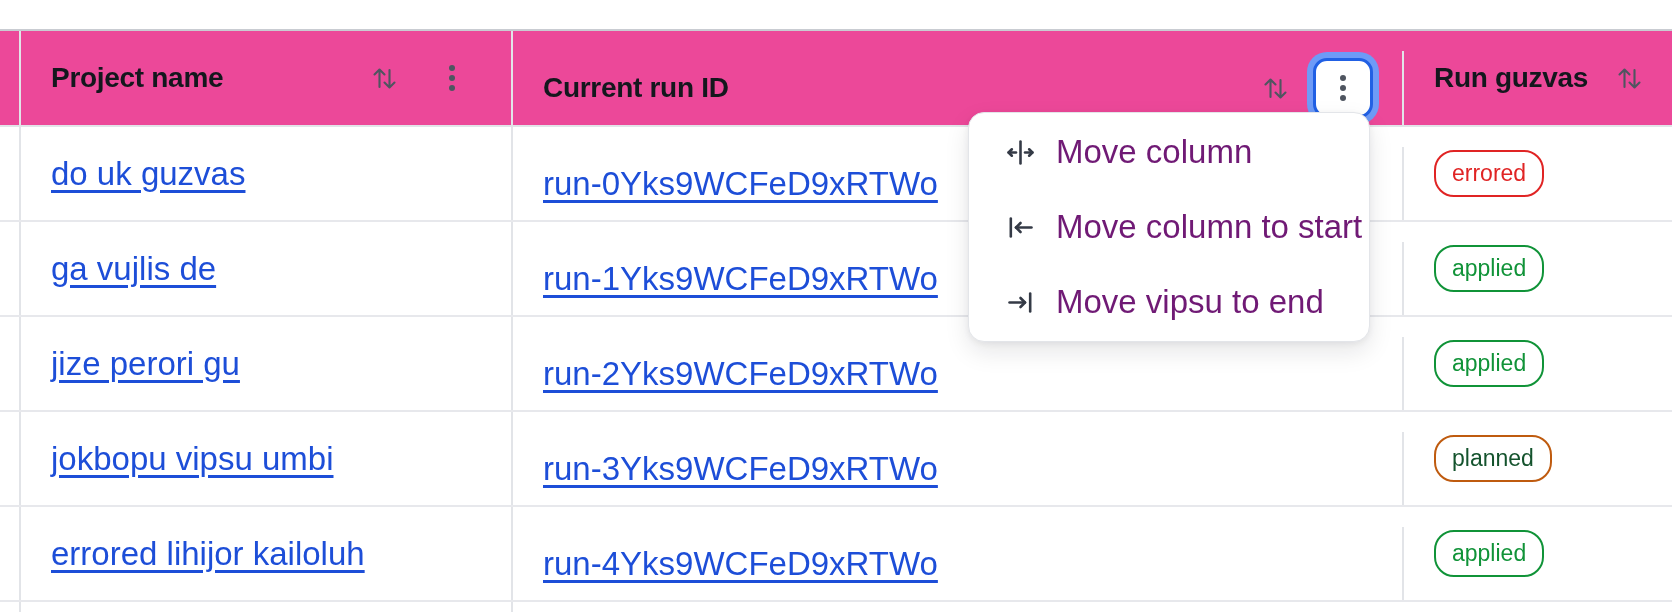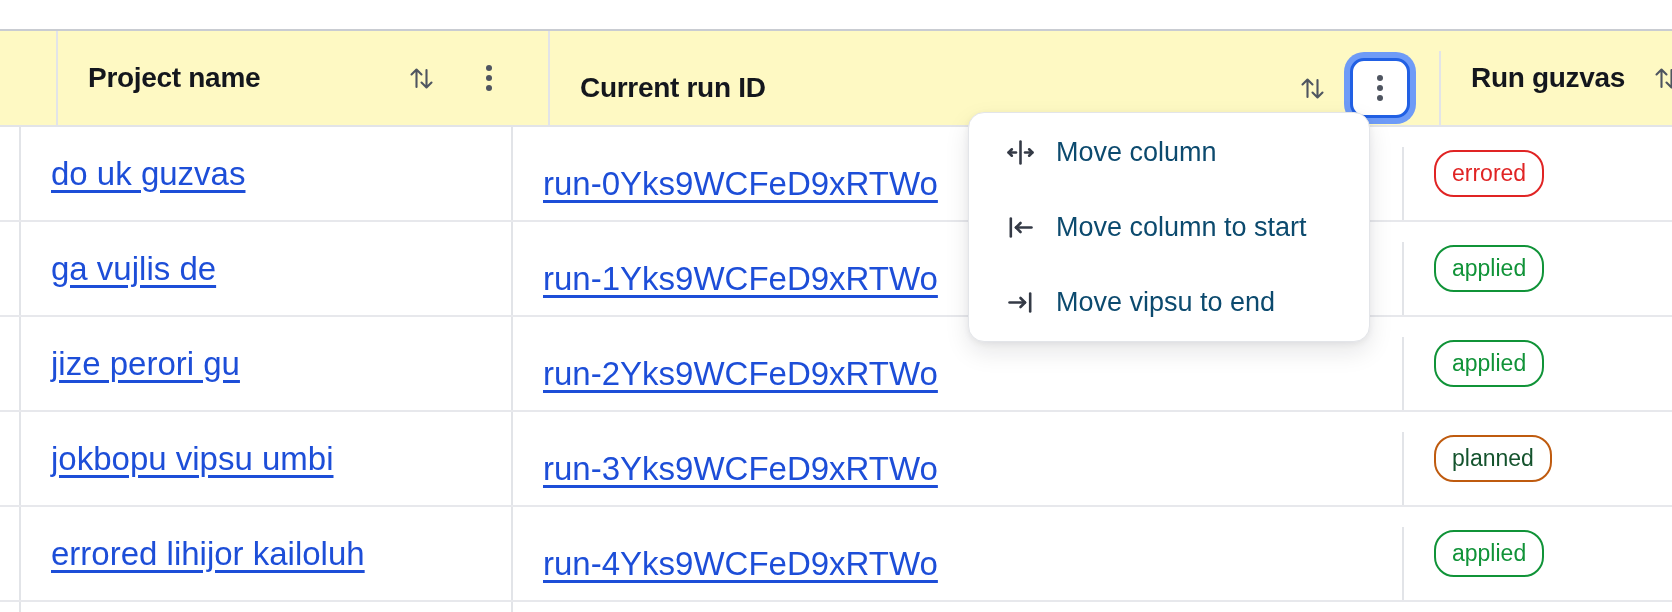--- a/index.html
+++ b/index.html
@@ -3,21 +3,21 @@
 <meta charset="utf-8">
 <style>
   html,body{margin:0;padding:0;background:#fff;}
   .canvas{
     position:relative;width:1672px;height:612px;overflow:hidden;
     background:#fff;font-family:"Liberation Sans",sans-serif;
     -webkit-font-smoothing:antialiased;
   }
   .topband{height:29px;background:#fff;}
   .table{border-top:2px solid #c9ccd2;}
-  .hrow{display:flex;height:94px;background:#fef9c3;border-bottom:2px solid #e2e4e8;padding-left:37px;}
+  .hrow{display:flex;height:94px;background:#ec4899;border-bottom:2px solid #e2e4e8;}
   .brow{display:flex;height:95px;background:#fff;border-bottom:2px solid #e7e8ec;box-sizing:border-box;}
   .partialrow{display:flex;height:12px;background:#fff;}
   .c-stub{width:21px;flex:0 0 21px;border-right:2px solid #e2e4e8;box-sizing:border-box;}
   .c-project{width:492px;flex:0 0 492px;border-right:2px solid #e2e4e8;box-sizing:border-box;}
   .c-run{width:891px;flex:0 0 891px;border-right:2px solid #e2e4e8;box-sizing:border-box;margin-top:20px;}
   .c-status{flex:1 1 auto;}
   .hcell{display:flex;align-items:center;padding-left:30px;padding-right:29px;}
   .hlabel{font-size:28px;font-weight:700;color:#14171d;letter-spacing:-0.3px;white-space:nowrap;}
   .hcontrols{margin-left:auto;display:flex;align-items:center;}
   .sorticon{width:27px;height:31px;display:block;}
@@ -40,21 +40,21 @@
   .menu{
     position:absolute;left:968px;top:112px;width:402px;height:230px;box-sizing:border-box;
     background:#fff;border:1px solid #e3e5e9;border-radius:16px;
     box-shadow:0 10px 24px rgba(20,24,34,.10),0 2px 6px rgba(20,24,34,.06);
     display:flex;flex-direction:column;justify-content:space-evenly;
     z-index:10;
   }
   .menuitem{display:flex;align-items:center;padding-left:36px;cursor:pointer;height:72px;}
   .menuitem svg{width:31px;height:31px;flex:0 0 31px;margin-right:20px;display:block;}
   .menuitem svg path{stroke:#343a46;stroke-width:2;fill:none;stroke-linecap:round;stroke-linejoin:round;}
-  .menulabel{font-size:27px;color:#0c4a6e;white-space:nowrap;}
+  .menulabel{font-size:33px;color:#701a75;white-space:nowrap;}
 </style>
 </head>
 <body>
 
 <div class="canvas">
   <div class="topband"></div>
 
   <div class="table">
 
     <div class="hrow">

